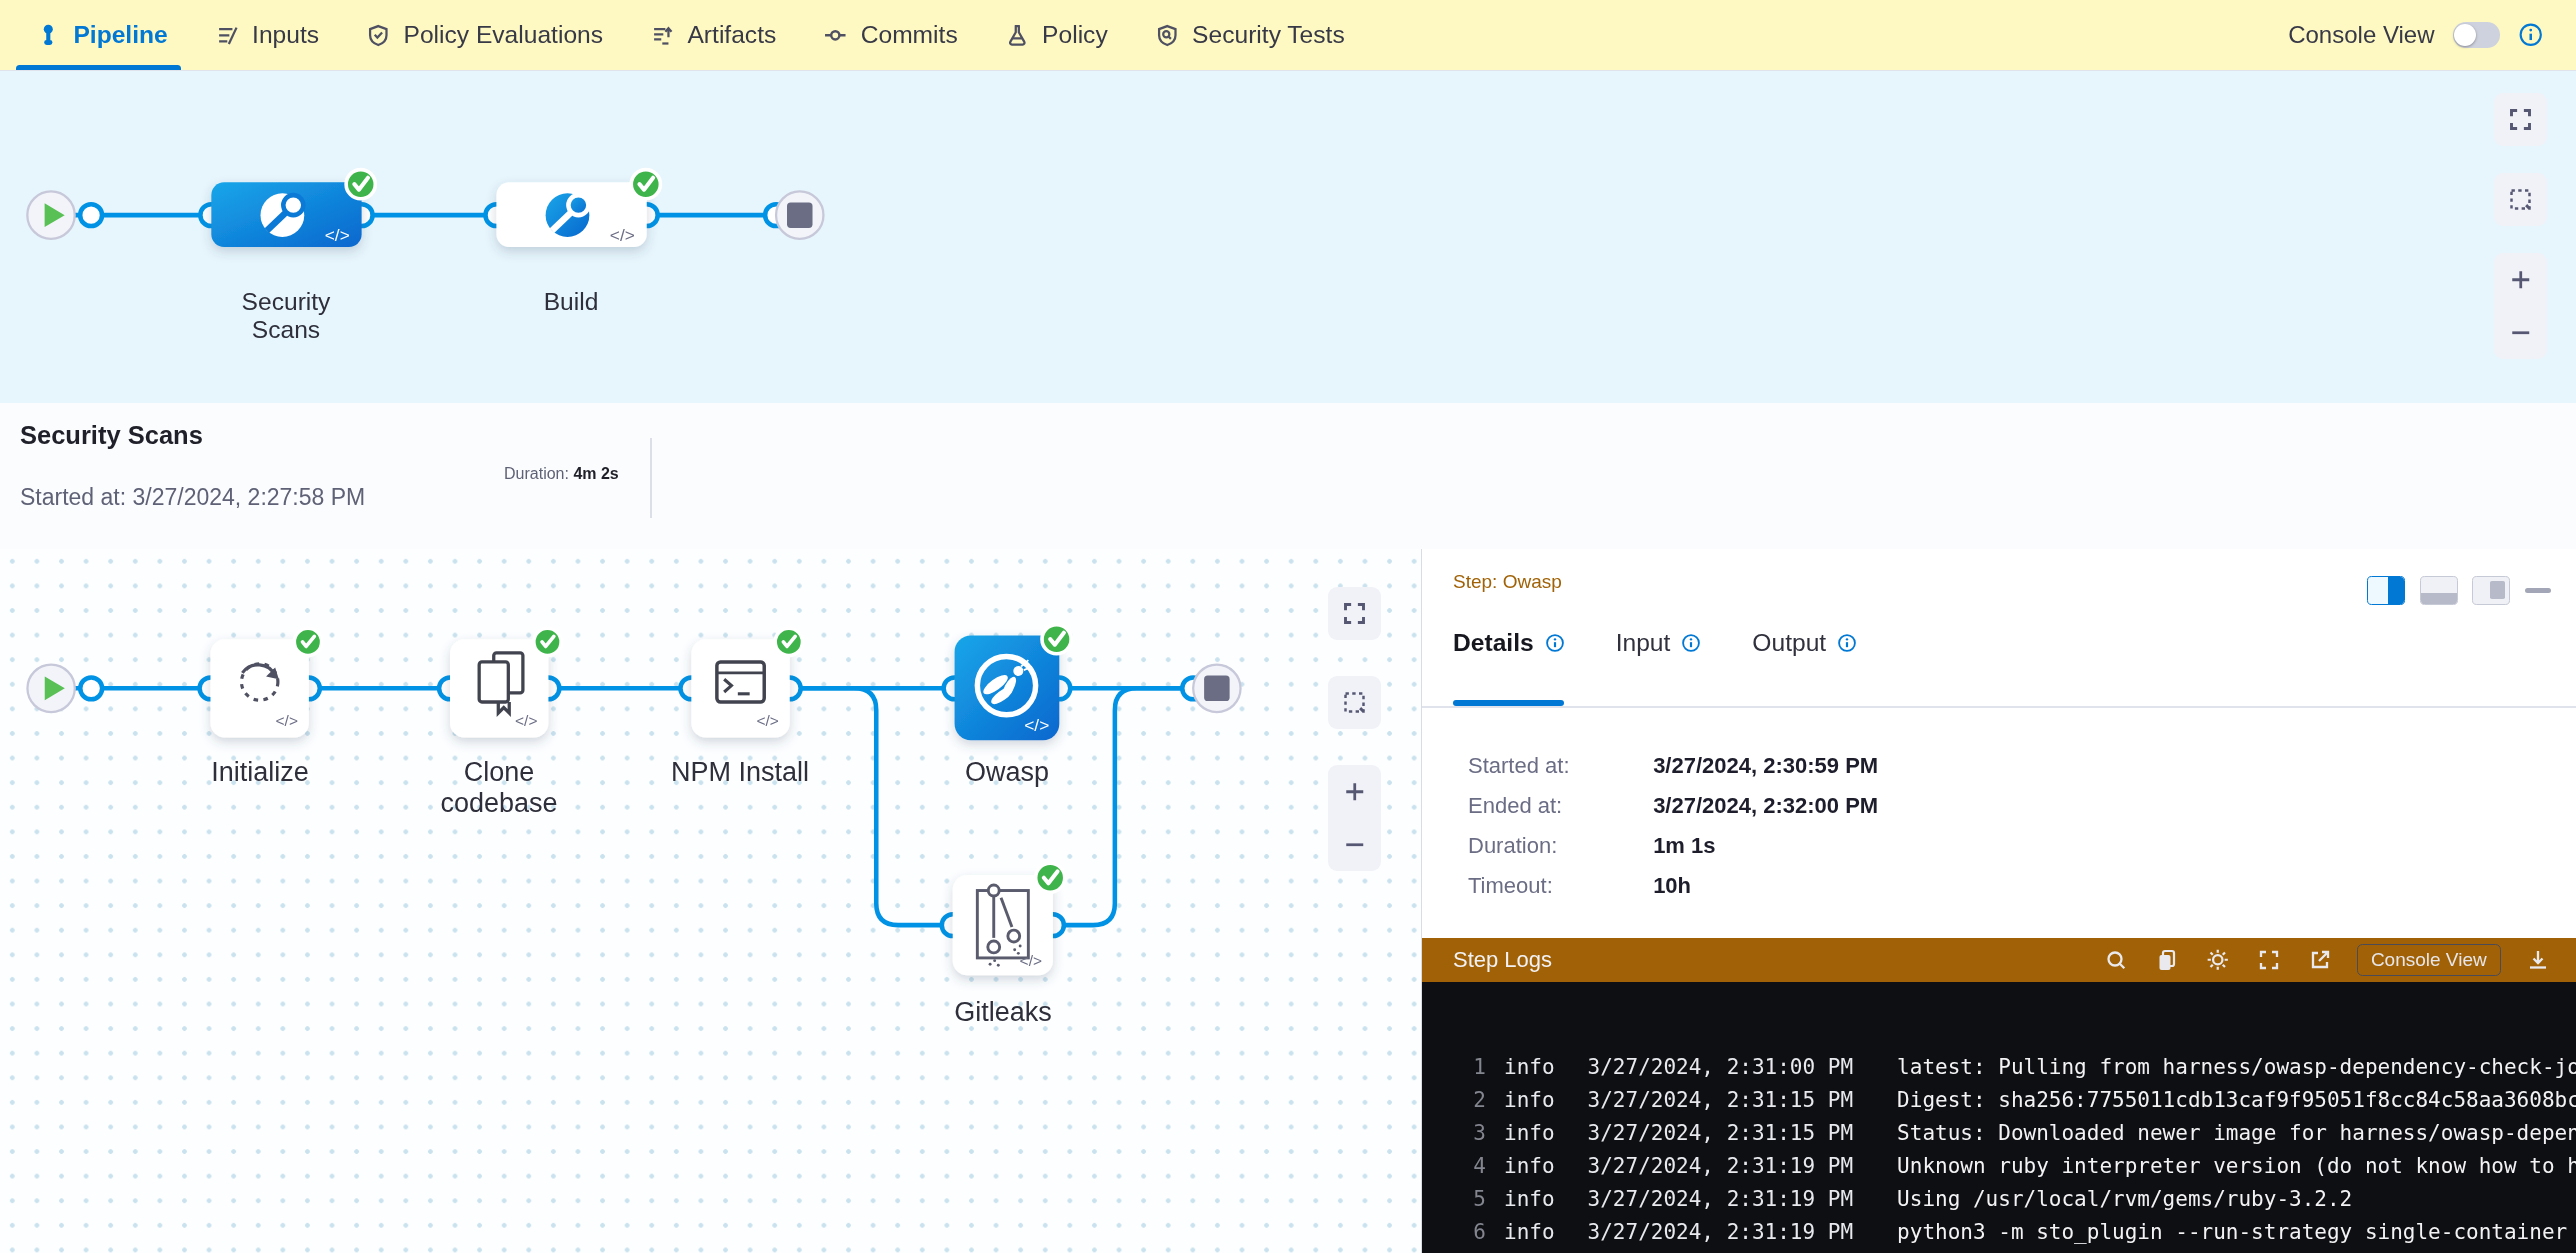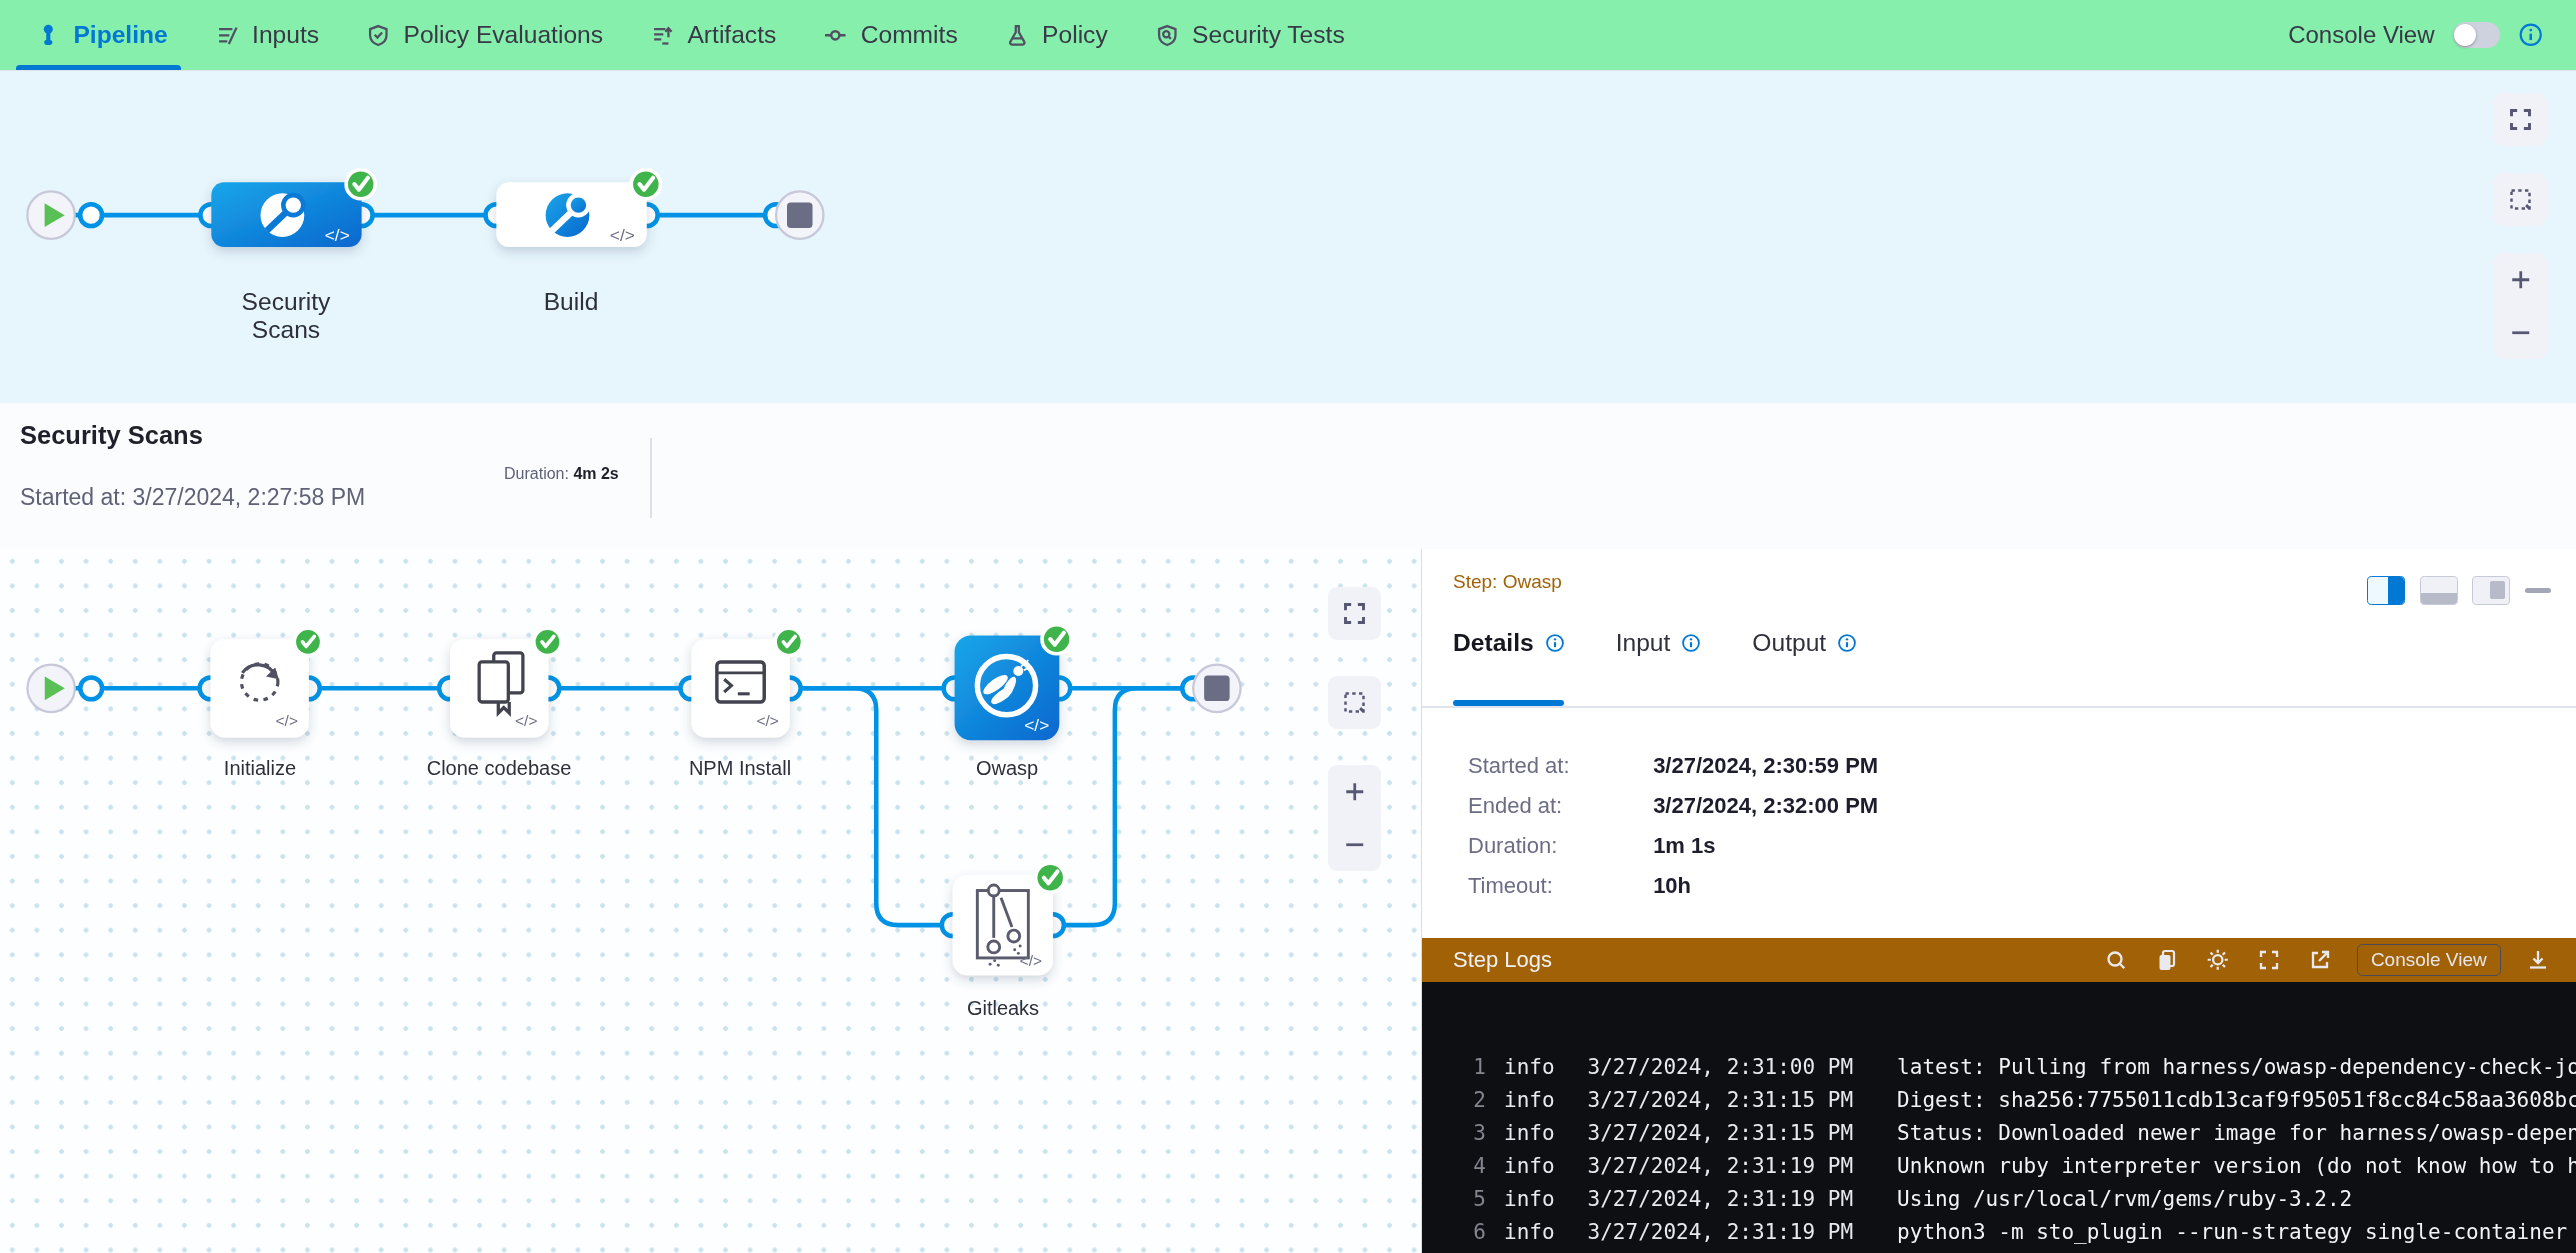--- a/index.html
+++ b/index.html
@@ -1,20 +1,20 @@
 <!DOCTYPE html>
 <html style="font-size:14.6px"><head>
 <meta charset="utf-8">
 <style>
   * { margin:0; padding:0; box-sizing:border-box; }
   body { font-family:"Liberation Sans",sans-serif; background:#fff; }
   .screen { position:relative; width:2576px; height:1253px; overflow:hidden; background:#fff; }
 
   
-  .topnav { position:absolute; left:0; top:0; width:2576px; height:71px; background:#86efac;
+  .topnav { position:absolute; left:0; top:0; width:2576px; height:71px; background:#fef9c3;
             border-bottom:1.8px solid #e1e3ec; display:flex; align-items:center; padding:0 33px 0 36px; }
   .tabs { display:flex; align-items:center; gap:47px; height:100%; }
   .tab { display:flex; align-items:center; gap:12.8px; height:100%; position:relative; cursor:pointer; }
   .tab .lbl { font-size:24.6px; color:#383946; }
   .tab.active .lbl { color:#0278d5; font-weight:bold; }
   .tab.active::after { content:""; position:absolute; left:-20px; right:-12.8px; bottom:0; height:5.5px;
                        background:#0278d5; border-radius:3.6px 3.6px 0 0; }
   .nav-right { margin-left:auto; display:flex; align-items:center; gap:18px; }
   .nav-right .cv-label { font-size:24px; color:#383946; }
   .toggle { width:47px; height:25.5px; background:#ced2de; border-radius:12.8px; position:relative; cursor:pointer; }
@@ -37,21 +37,21 @@
   .stageinfo .title { position:absolute; left:20px; top:18px; font-size:25.5px; font-weight:bold; color:#1f2029; }
   .stageinfo .started { position:absolute; left:20px; top:62px; font-size:23px; color:#5f6176;margin-top:19px; }
   .stageinfo .dur { position:absolute; left:460px; top:62px; font-size:16px; color:#5f6176;margin-left:44px; }
   .stageinfo .dur b { color:#1f2029; }
   .stageinfo .vdiv { position:absolute; left:650px; top:35px; width:1.8px; height:80px; background:#dcdee8; }
 
   
   .step-canvas { position:absolute; left:0; top:549px; width:1421px; height:704px; background:#fdfeff;
                  background-image:radial-gradient(circle,#c9e2ee 2px, transparent 2.6px);
                  background-size:24.6px 24.6px; }
-  .step-label { position:absolute; font-size:20px; color:#2e2f3a; text-align:center; width:182px; }
+  .step-label { position:absolute; font-size:27px; color:#2e2f3a; text-align:center; width:182px; }
 
   .panel { position:absolute; left:1421px; top:549px; width:1155px; height:704px; background:#fff;
            border-left:1.8px solid #d9dbe6; }
   .panel .ptitle { position:absolute; left:31px; top:22px; font-size:19px; color:#a16207; }
   .layout-icons { position:absolute; right:25.5px; top:27px; display:flex; align-items:center; gap:14.6px; }
   .li-btn { width:38px; height:29px; border:1.8px solid #c6c9d6; border-radius:4.6px; background:#f0f1f6; position:relative; cursor:pointer; overflow:hidden; }
   .li-btn.active { border-color:#0278d5; background:#eef9ff; }
   .li-btn.active .half { position:absolute; right:0; top:0; width:45%; height:100%; background:#0278d5; }
   .li-btn .bottom { position:absolute; left:0; bottom:0; width:100%; height:40%; background:#b7bac9; }
   .li-btn .inner { position:absolute; right:4.6px; top:3.6px; width:40%; height:70%; background:#b7bac9; border-radius:1.8px; }

